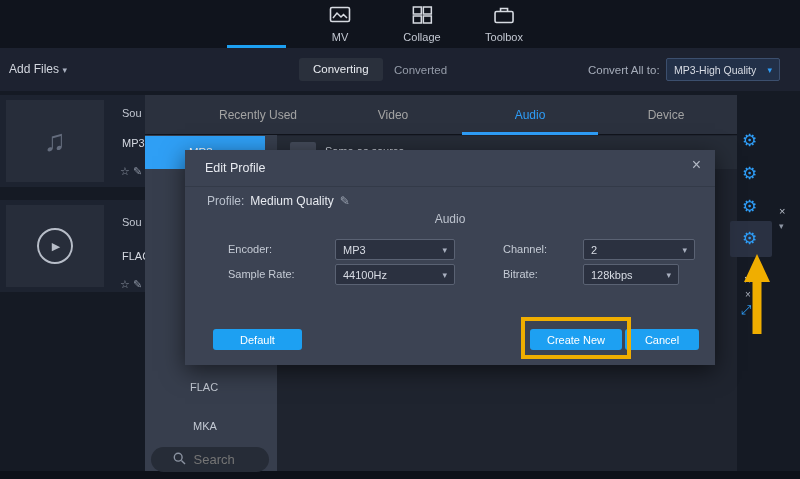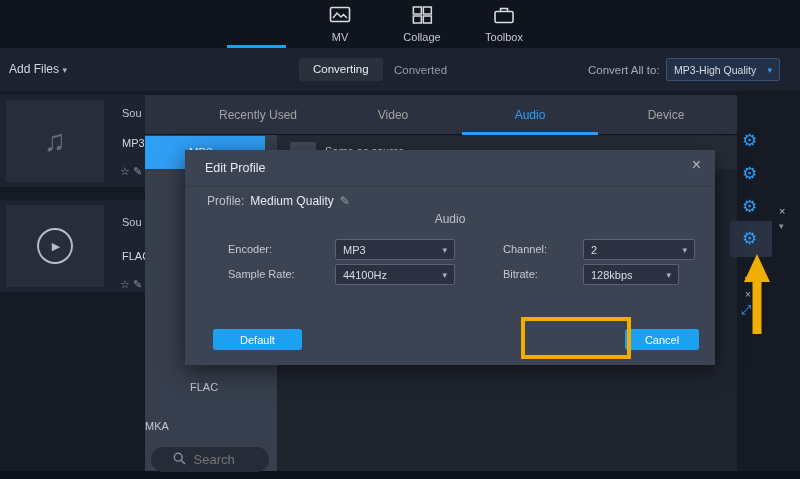--- a/index.html
+++ b/index.html
@@ -136,21 +136,21 @@
 </div>
 
 <div class="abs" style="left:145px;top:136px;width:120px;height:33px;background:#2f9ff5;z-index:2">
   <span style="display:block;padding-left:44px;line-height:33px;font-size:11.5px;color:#fff">MP3</span>
 </div>
 
 <div class="sideitem" style="top:372px">
   <span style="padding-left:45px">FLAC</span>
 </div>
 <div class="sideitem" style="top:411px">
-  <span style="">MKA</span>
+  <span style="padding-left:48px">MKA</span>
 </div>
 
 <div class="searchbar">
   <span>
     <svg width="13" height="13" viewBox="0 0 13 13">
         <circle cx="5.2" cy="5.2" r="3.9" fill="none" stroke="#8b93a1" stroke-width="1.4"></circle>
         <line x1="8.4" y1="8.4" x2="12" y2="12" stroke="#8b93a1" stroke-width="1.4"></line>
       </svg>
   </span>
   <input type="text" placeholder="Search" style="">
@@ -185,20 +185,21 @@
     <span>44100Hz</span>
     <span class="caret">▾</span>
   </div>
   <div class="dlabel" style="left:318px;top:118px">Bitrate:</div>
   <div class="select abs" style="left:398px;top:114px;width:96px;height:21px">
     <span>128kbps</span>
     <span class="caret">▾</span>
   </div>
 
   <div class="btn" style="left:28px;top:179px;width:89px">Default</div>
+  <div class="btn" style="left:345px;top:179px;width:92px">Create New</div>
   <div class="btn" style="left:440px;top:179px;width:74px">Cancel</div>
 </div>
 
 <span class="gear" style="top:132px">⚙</span>
 <span class="gear" style="top:165px">⚙</span>
 <span class="gear" style="top:198px">⚙</span>
 <div class="abs" style="left:730px;top:221px;width:42px;height:36px;background:#2a3142;border-radius:2px;z-index:4"></div>
 <span class="gear" style="top:230px">⚙</span>
 
 <span class="abs" style="left:744px;top:273px;font-size:12px;color:#ccd1d9;z-index:4">×</span>

